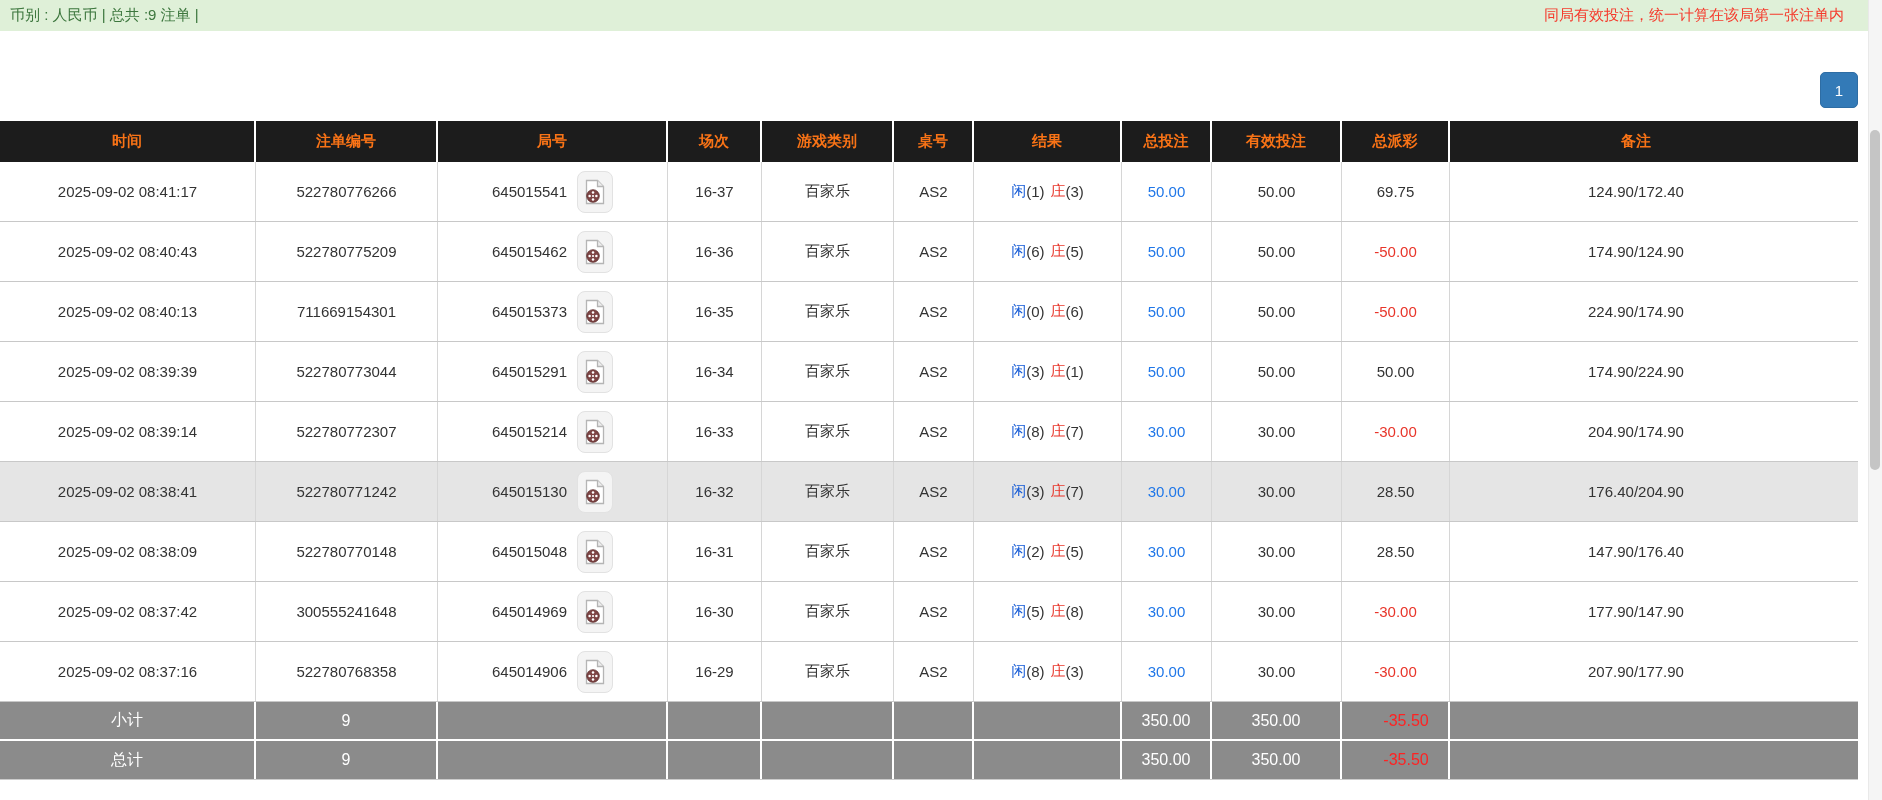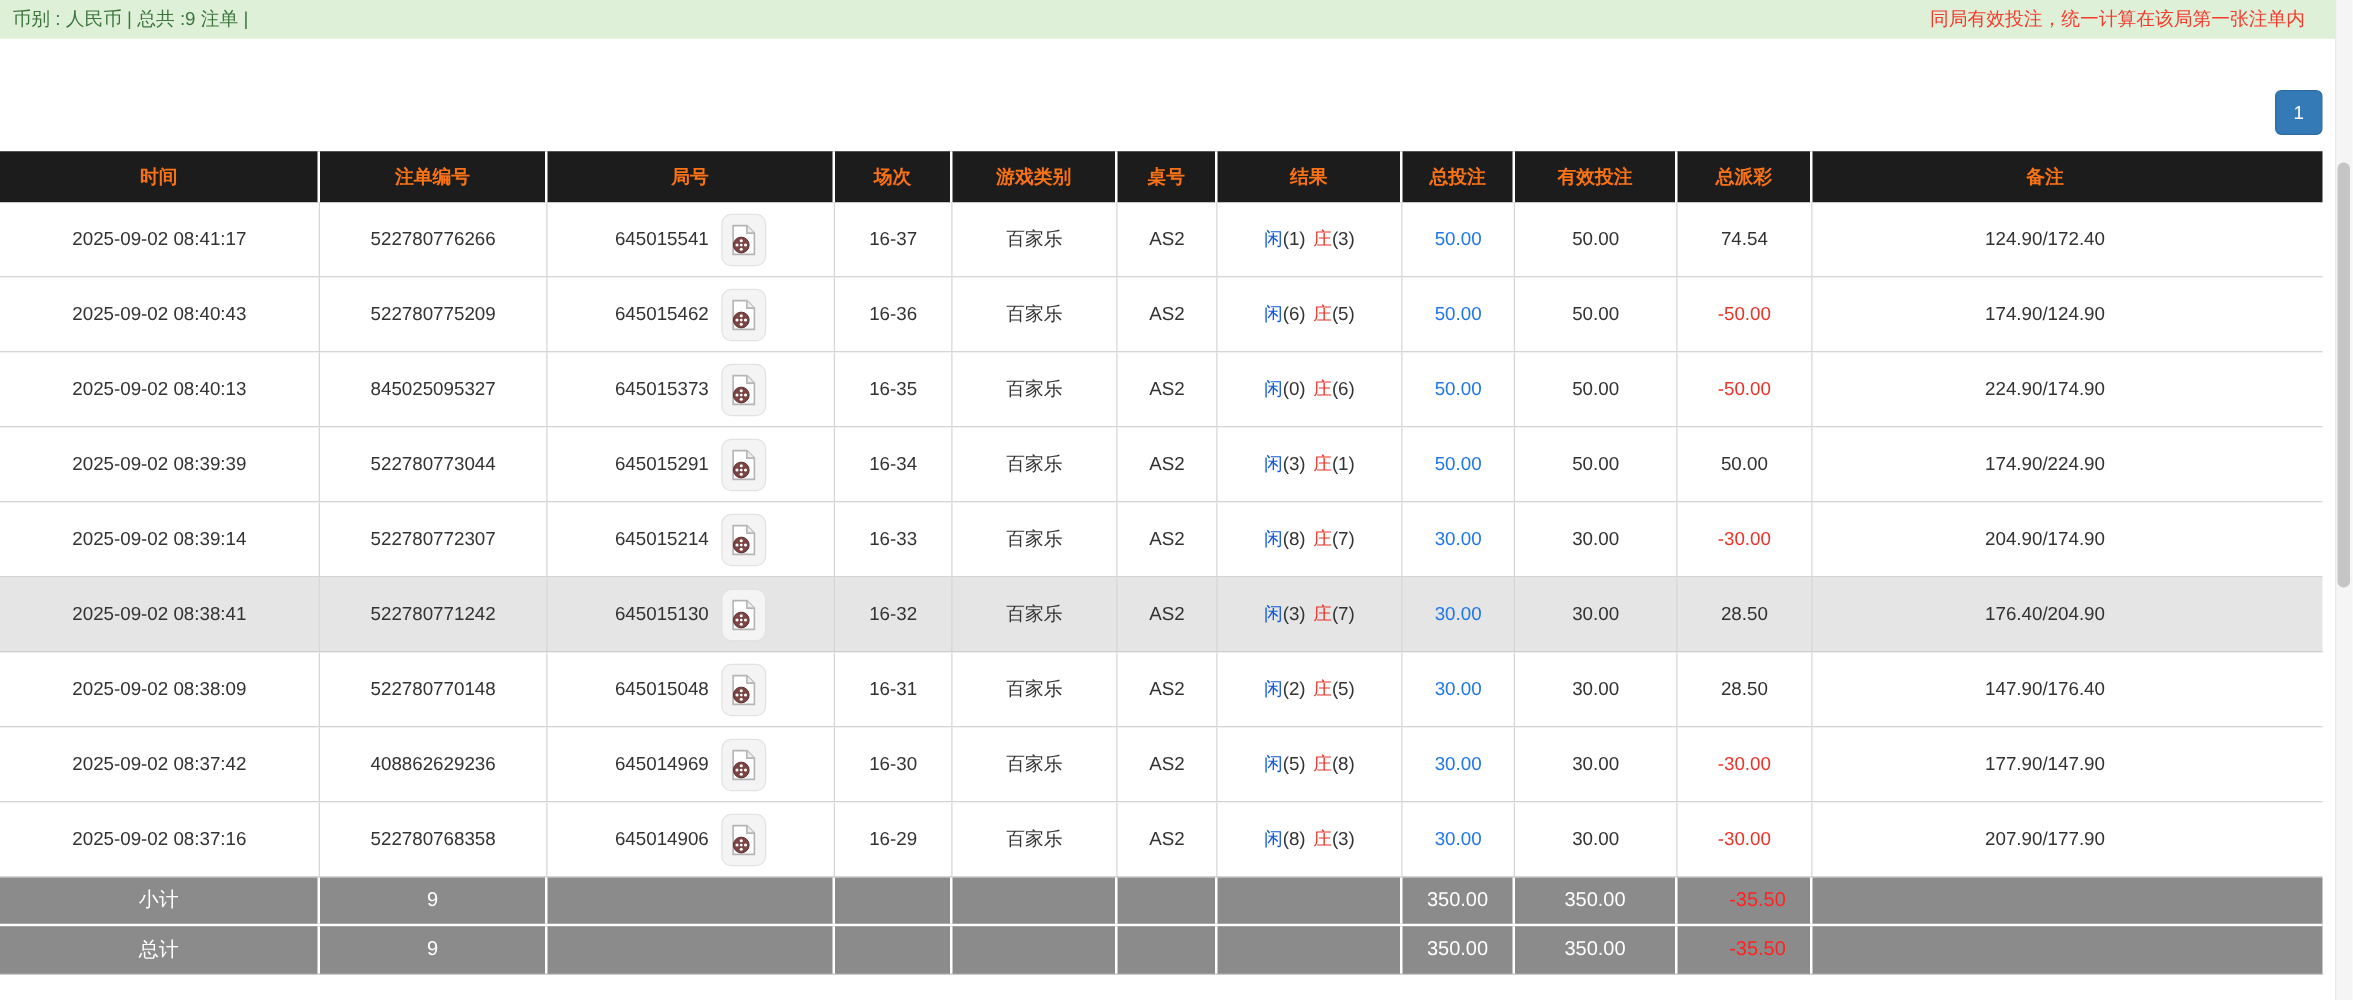--- a/index.html
+++ b/index.html
@@ -112,21 +112,21 @@
           <span class="player">闲</span>
           <span>(1)</span>
           <span class="banker">庄</span>
           <span>(3)</span>
         </div>
         <div class="bcell c7">
           <span class="blue">50.00</span>
         </div>
         <div class="bcell c8">50.00</div>
         <div class="bcell c9">
-          <span>74.54</span>
+          <span>69.75</span>
         </div>
         <div class="bcell c10">124.90/172.40</div>
       </div>
       <div class="brow">
         <div class="bcell c0">2025-09-02 08:40:43</div>
         <div class="bcell c1">522780775209</div>
         <div class="bcell c2">
           <span>645015462</span>
           <button class="vbtn">
             <svg width="22" height="26" viewBox="0 0 22 26">
@@ -154,21 +154,21 @@
           <span class="blue">50.00</span>
         </div>
         <div class="bcell c8">50.00</div>
         <div class="bcell c9">
           <span class="neg">-50.00</span>
         </div>
         <div class="bcell c10">174.90/124.90</div>
       </div>
       <div class="brow">
         <div class="bcell c0">2025-09-02 08:40:13</div>
-        <div class="bcell c1">845025095327</div>
+        <div class="bcell c1">711669154301</div>
         <div class="bcell c2">
           <span>645015373</span>
           <button class="vbtn">
             <svg width="22" height="26" viewBox="0 0 22 26">
               <path d="M2.5 1.5 h11 l6 6 v17 h-17 z" fill="#ffffff" stroke="#b5b5b5" stroke-width="1.3"></path>
               <path d="M13.5 1.5 v6 h6" fill="#ededed" stroke="#b5b5b5" stroke-width="1.3"></path>
               <circle cx="9" cy="17" r="6.3" fill="#7d4444" stroke="#5d2e2e" stroke-width="0.8"></circle>
               <circle cx="9" cy="13.6" r="1.25" fill="#fff"></circle>
               <circle cx="9" cy="20.4" r="1.25" fill="#fff"></circle>
               <circle cx="5.6" cy="17" r="1.25" fill="#fff"></circle>
@@ -334,21 +334,21 @@
           <span class="blue">30.00</span>
         </div>
         <div class="bcell c8">30.00</div>
         <div class="bcell c9">
           <span>28.50</span>
         </div>
         <div class="bcell c10">147.90/176.40</div>
       </div>
       <div class="brow">
         <div class="bcell c0">2025-09-02 08:37:42</div>
-        <div class="bcell c1">408862629236</div>
+        <div class="bcell c1">300555241648</div>
         <div class="bcell c2">
           <span>645014969</span>
           <button class="vbtn">
             <svg width="22" height="26" viewBox="0 0 22 26">
               <path d="M2.5 1.5 h11 l6 6 v17 h-17 z" fill="#ffffff" stroke="#b5b5b5" stroke-width="1.3"></path>
               <path d="M13.5 1.5 v6 h6" fill="#ededed" stroke="#b5b5b5" stroke-width="1.3"></path>
               <circle cx="9" cy="17" r="6.3" fill="#7d4444" stroke="#5d2e2e" stroke-width="0.8"></circle>
               <circle cx="9" cy="13.6" r="1.25" fill="#fff"></circle>
               <circle cx="9" cy="20.4" r="1.25" fill="#fff"></circle>
               <circle cx="5.6" cy="17" r="1.25" fill="#fff"></circle>

